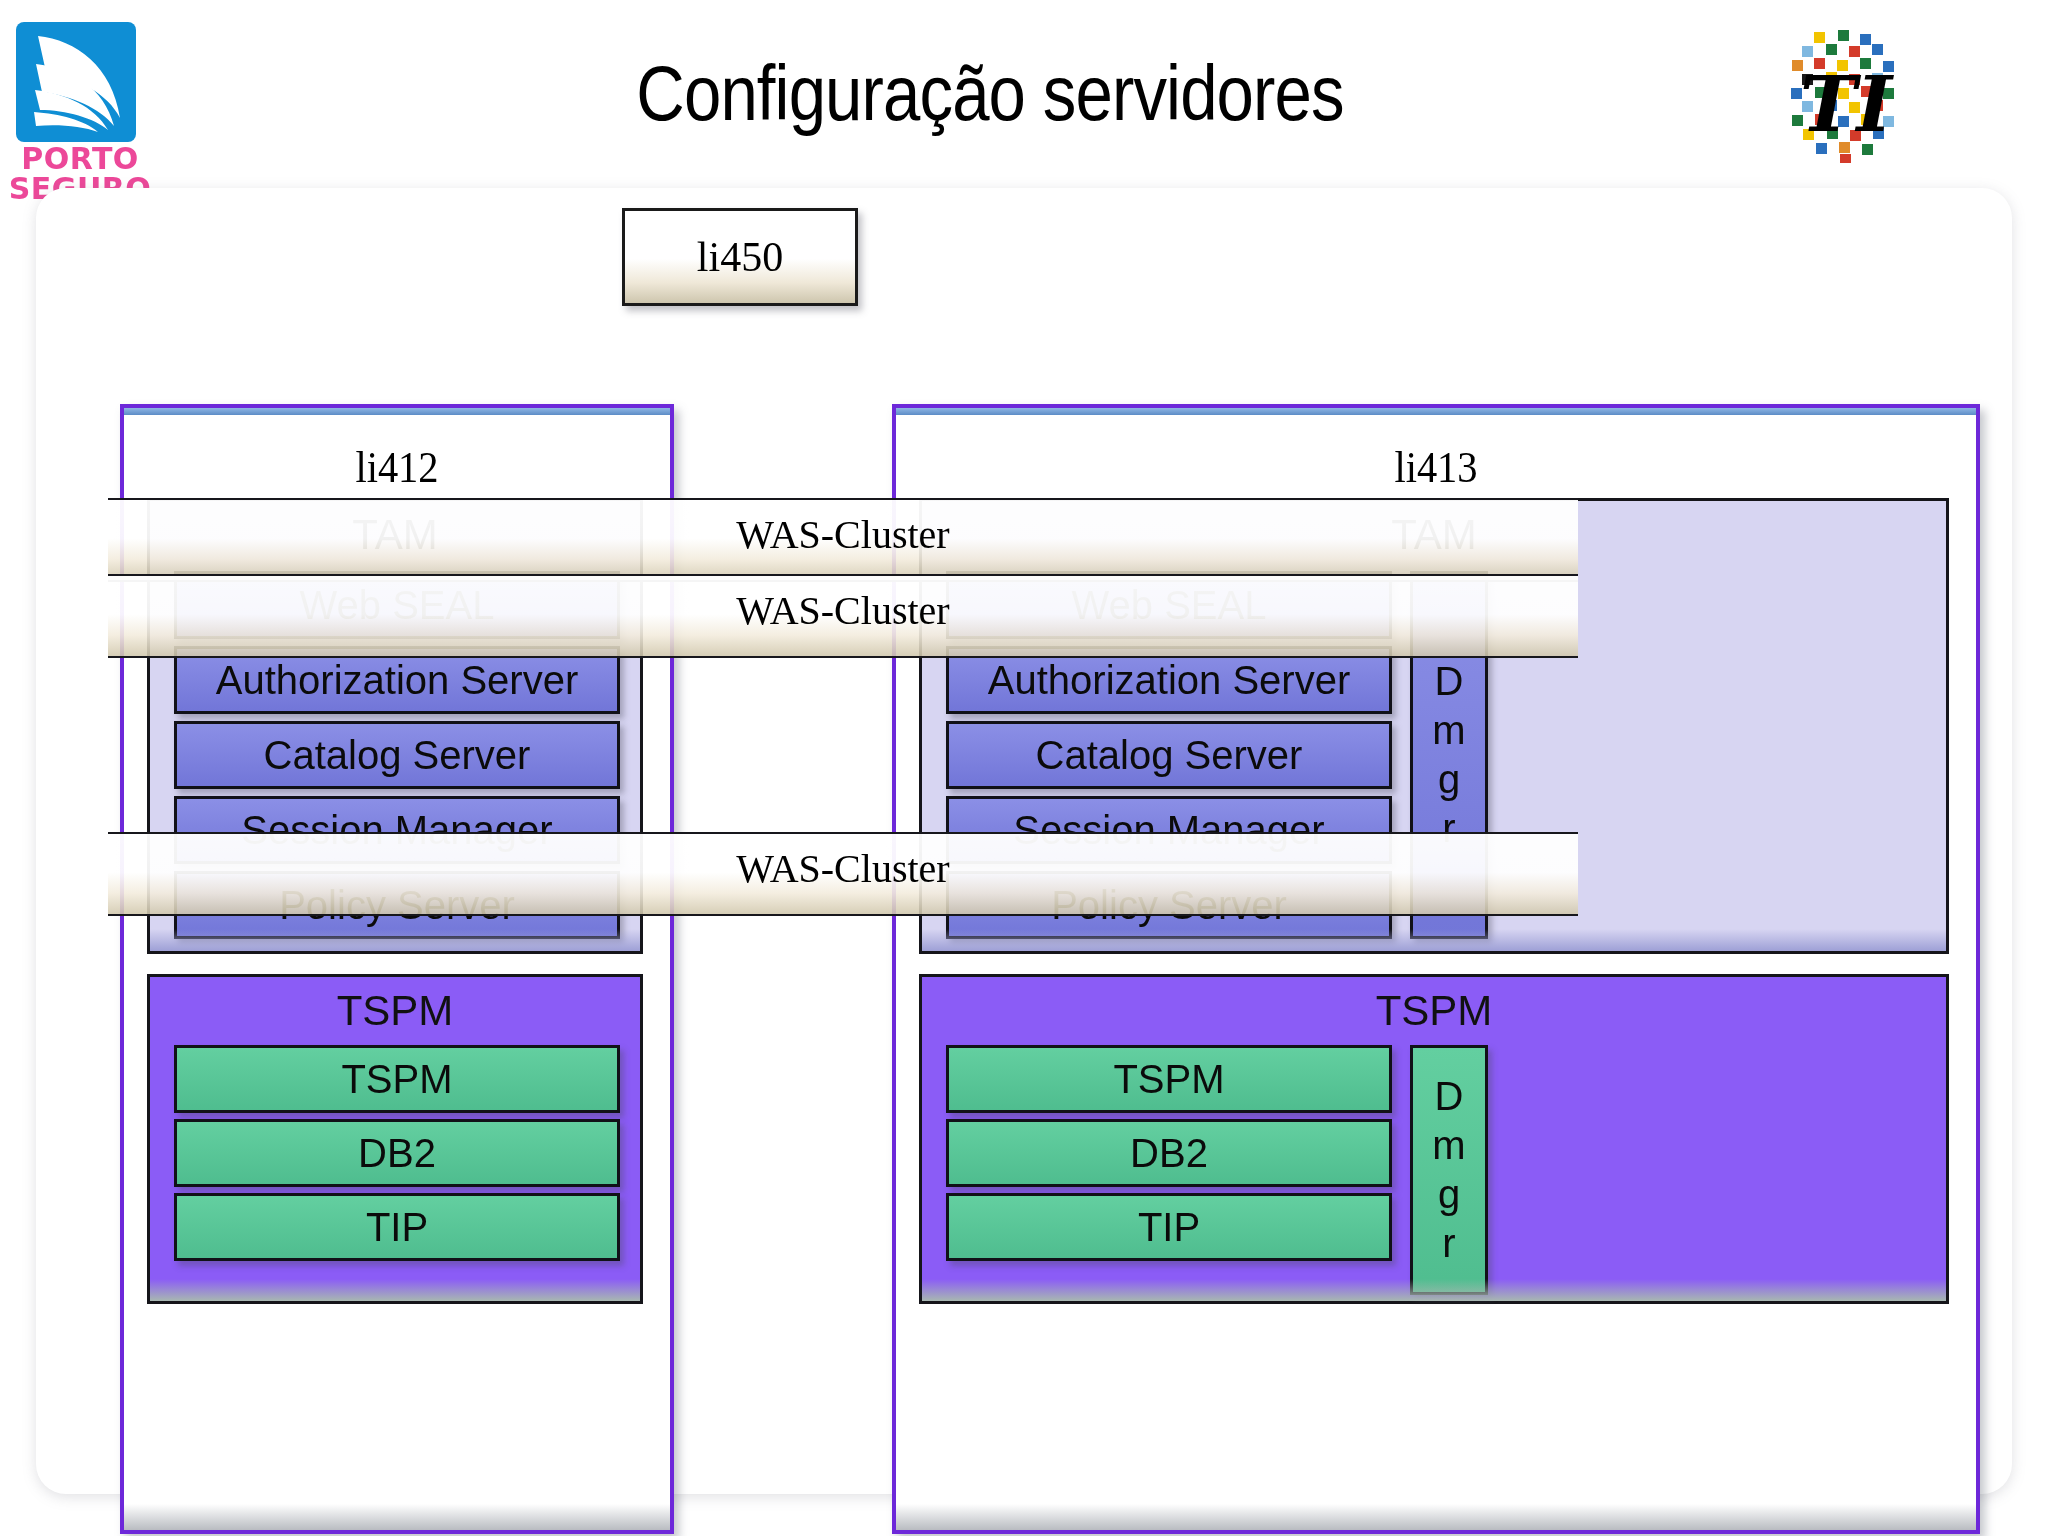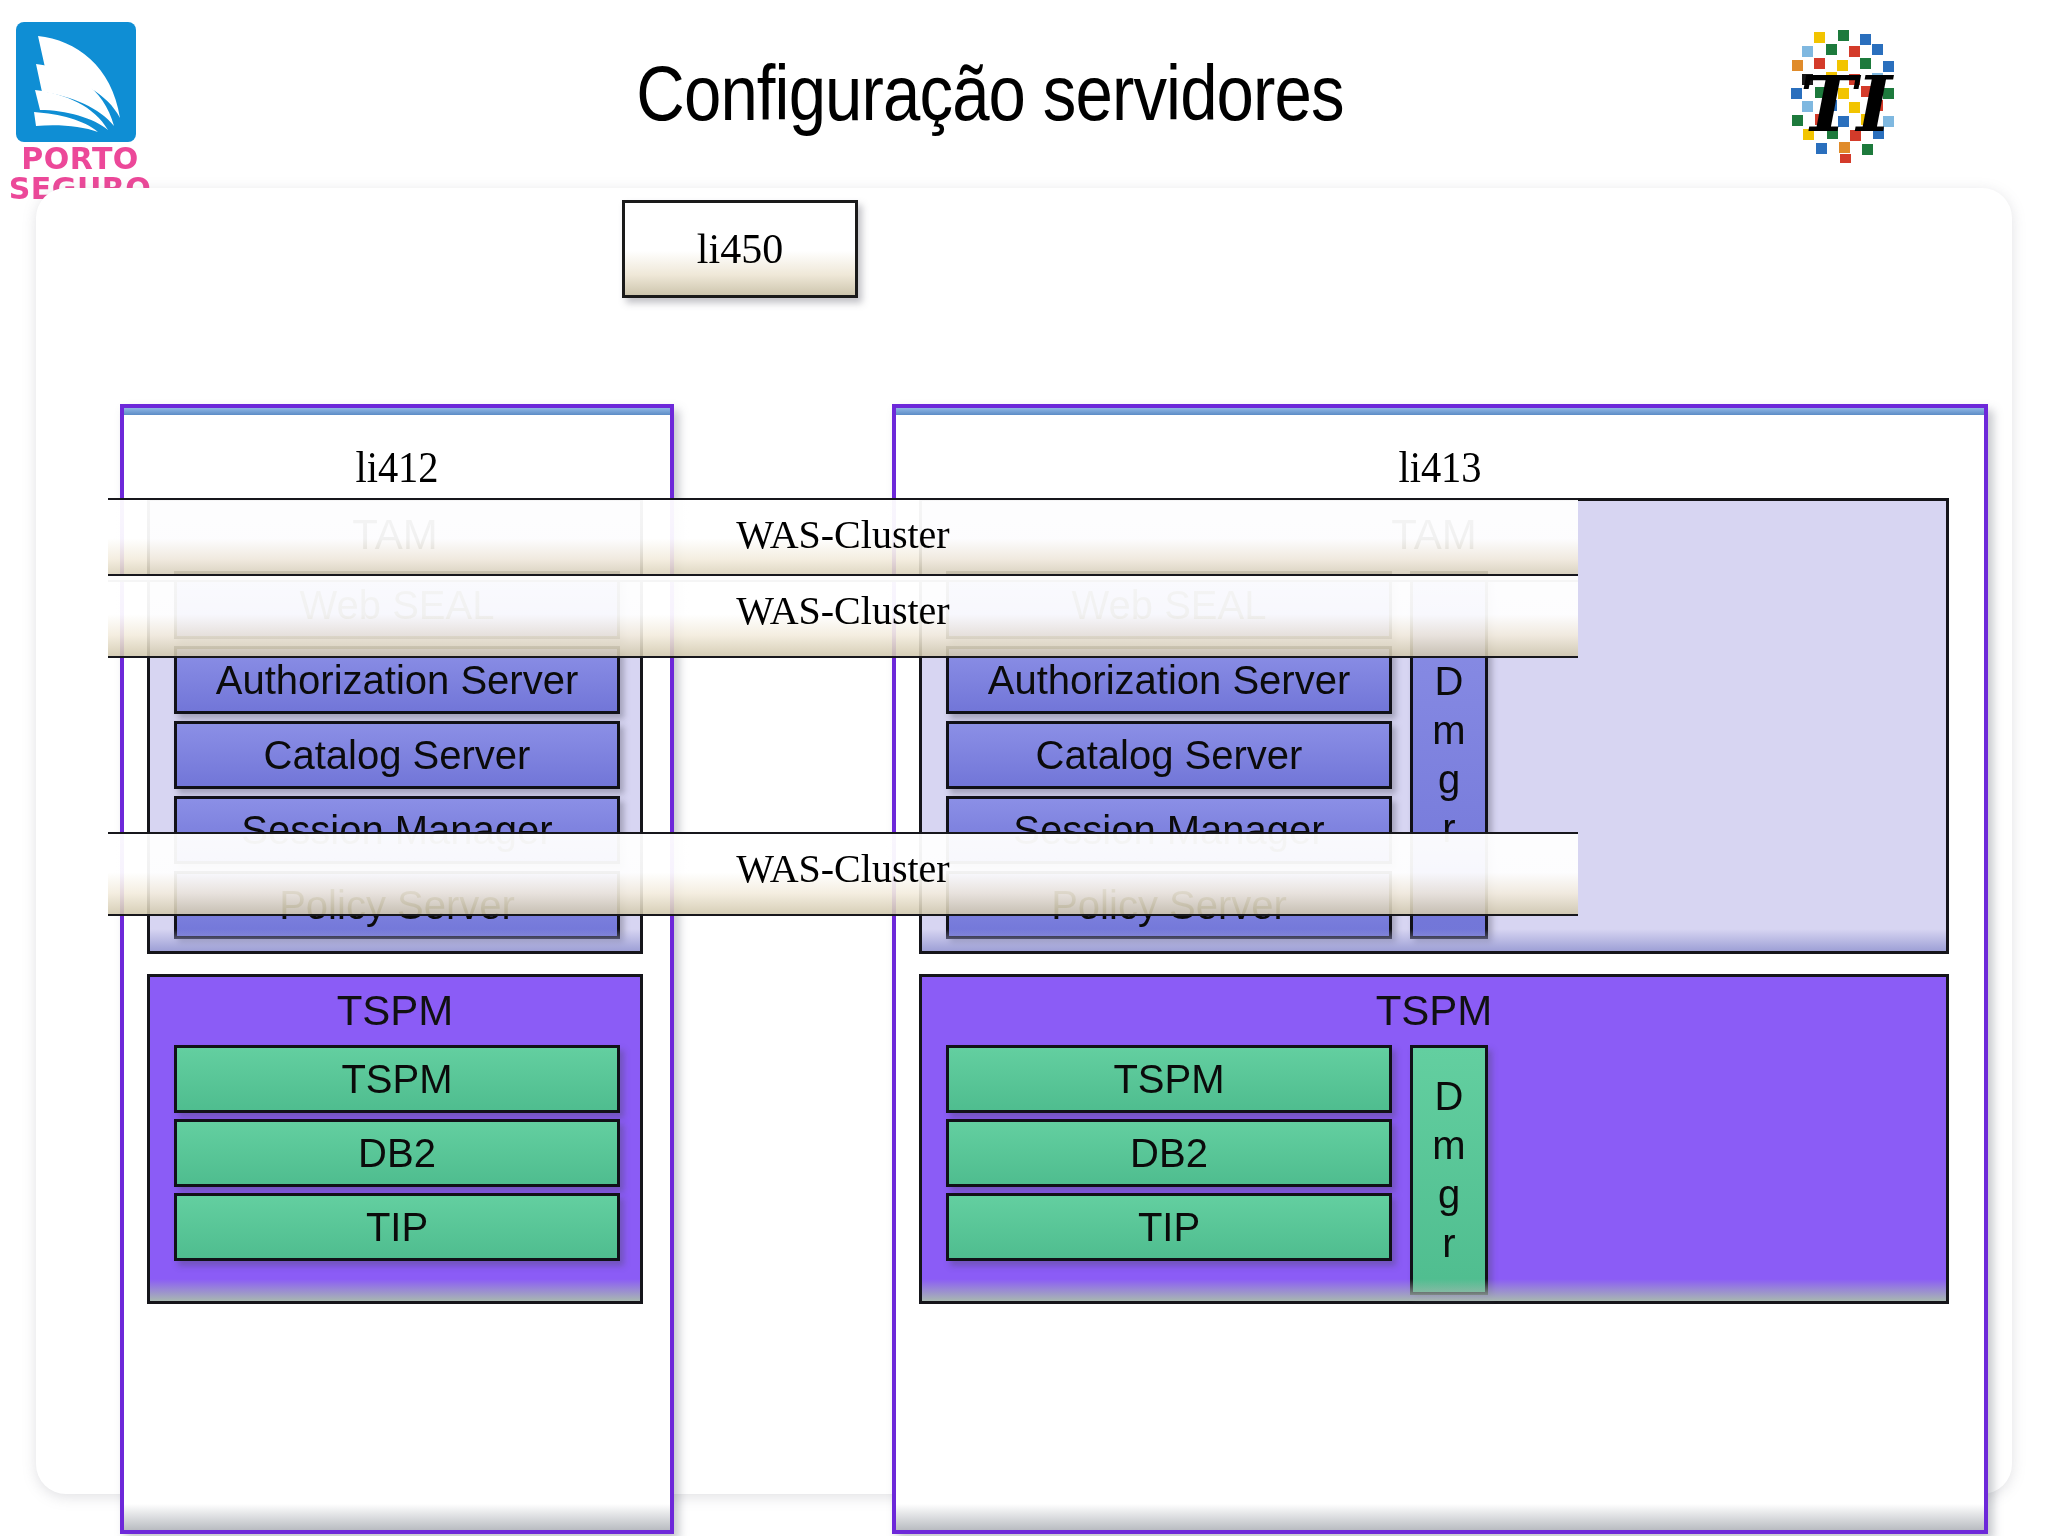--- a/index.html
+++ b/index.html
@@ -59,21 +59,21 @@
   }
   .panel:before{ 
     content:"";position:absolute;left:0;top:0;right:0;height:7px;
     background:linear-gradient(#8fb6e4,#5c8cc6);
   }
   .panel:after{ 
     content:"";position:absolute;left:0;bottom:0;right:0;height:26px;
     background:linear-gradient(#ffffff,#b9bcc1);
   }
   #panel-left{left:84px;top:216px;width:546px;height:1122px;}
-  #panel-right{left:856px;top:216px;width:1080px;height:1122px;padding-left:8px;}
+  #panel-right{left:856px;top:216px;width:1080px;height:1122px;}
 
   .host-name{
     position:absolute;left:0;right:0;top:34px;text-align:center;
     font-family:"Liberation Serif",serif;font-size:44px;color:#000;
     transform:scaleX(0.92);
   }
 
   
   .group{position:absolute;border:3px solid #15151a;}
   .group-title{
@@ -247,21 +247,21 @@
       <div class="comp green" style="left:24px;top:216px;width:440px;height:62px;">TIP</div>
       <div class="comp green vert" style="left:488px;top:68px;width:72px;height:244px;">
         <span>D</span>
         <span>m</span>
         <span>g</span>
         <span>r</span>
       </div>
     </div>
   </div>
 
-  <div id="box-li450" style="left:586px;top:12px;">
+  <div id="box-li450" style="left:586px;top:20px;">
     <span>li450</span>
   </div>
 
   <div class="band" style="left:72px;top:310px;width:1470px;height:80px;">
     <span class="band-label">WAS-Cluster</span>
   </div>
 
   <div class="band" style="left:72px;top:386px;width:1470px;height:80px;">
     <span class="band-label">WAS-Cluster</span>
   </div>

